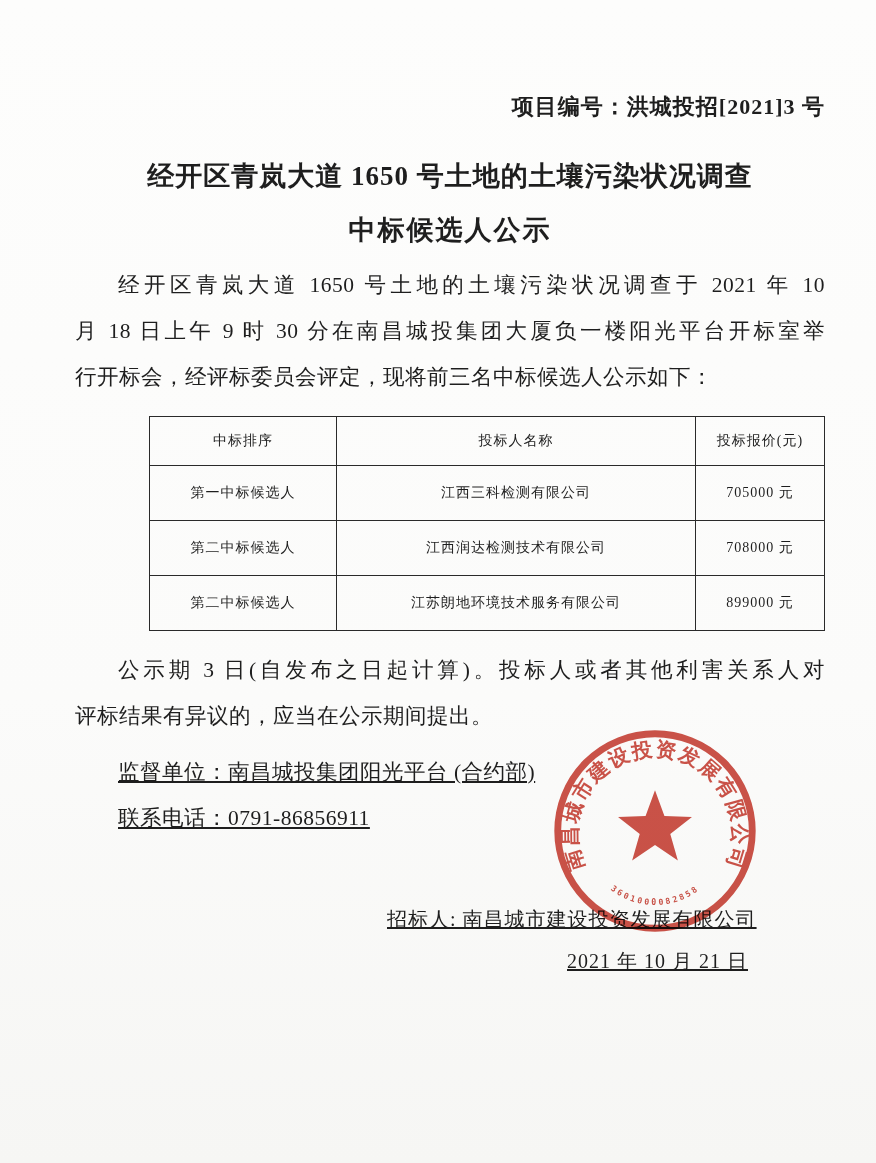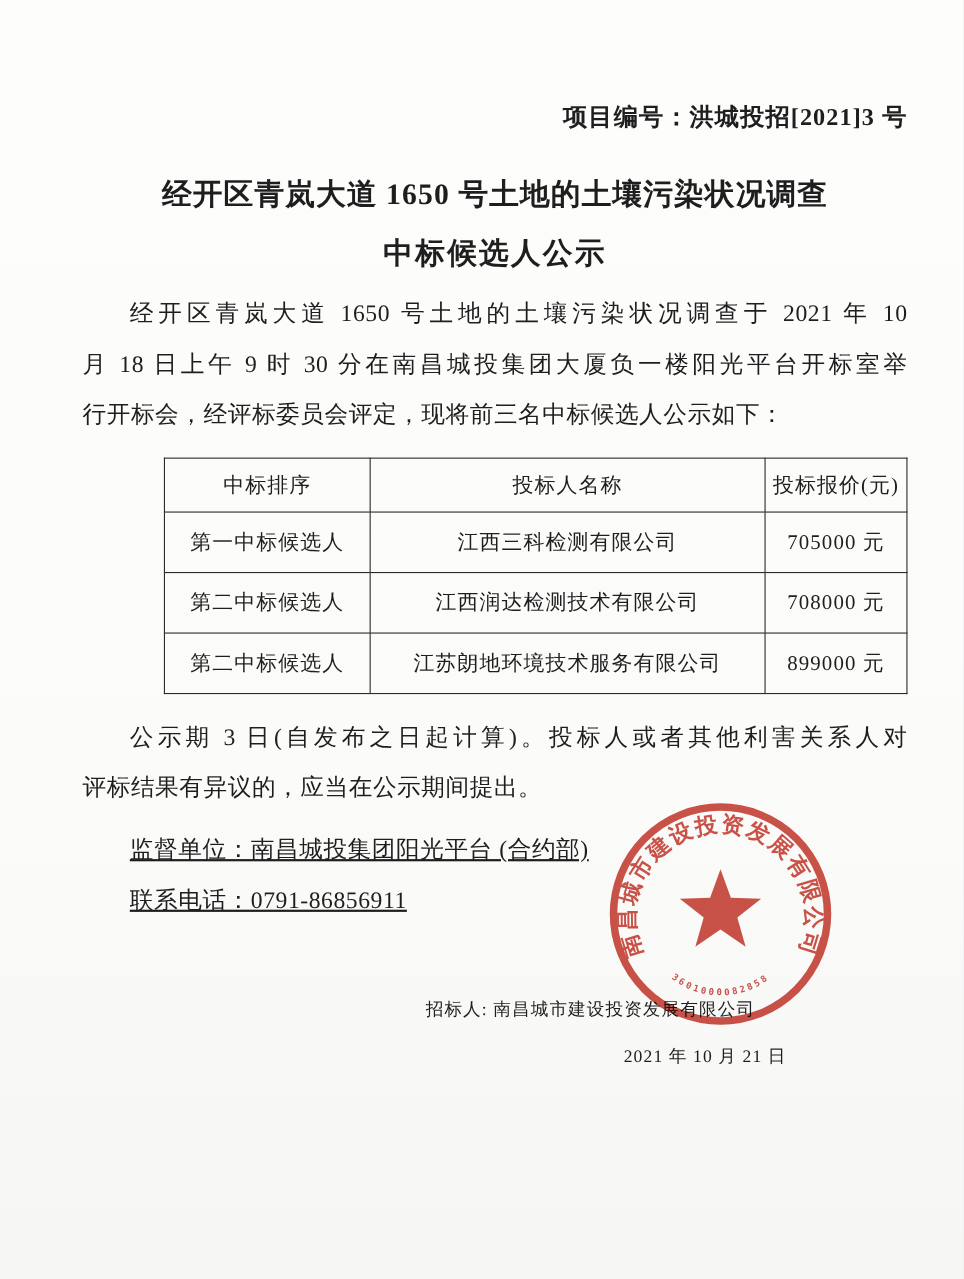--- a/index.html
+++ b/index.html
@@ -50,21 +50,21 @@
     letter-spacing:0.5px;
   }
   .indent{text-indent:2em;}
   .no-stretch{text-align-last:left;}
   .intro{margin-top:14px;}
   table.bid-table{
     margin:16px 0 0 74px;
     border-collapse:collapse;
     table-layout:fixed;
     width:648px;
-    font-size:19px;
+    font-size:14px;
   }
   table.bid-table td,table.bid-table th{
     border:1.6px solid #2a2a2a;
     text-align:center;
     vertical-align:middle;
     font-weight:normal;
     padding:0 4px;
     letter-spacing:1px;
   }
   table.bid-table th{height:48px;}
@@ -75,22 +75,23 @@
   .notice{margin-top:16px;}
   .supervisor-line,.phone-line{
     font-size:21.5px;
     line-height:46px;
     text-indent:2em;
     letter-spacing:0.5px;
     text-decoration:underline;
   }
   .supervisor-line{margin-top:10px;}
   .signature{
-    font-size:16px;
+    font-size:20px;
     margin-top:58px;
+    text-decoration:underline;
   }
   .bidder-line{
     padding-left:312px;
     line-height:40px;
     letter-spacing:1px;
   }
   .date-line{
     padding-left:492px;
     line-height:44px;
     letter-spacing:1px;

